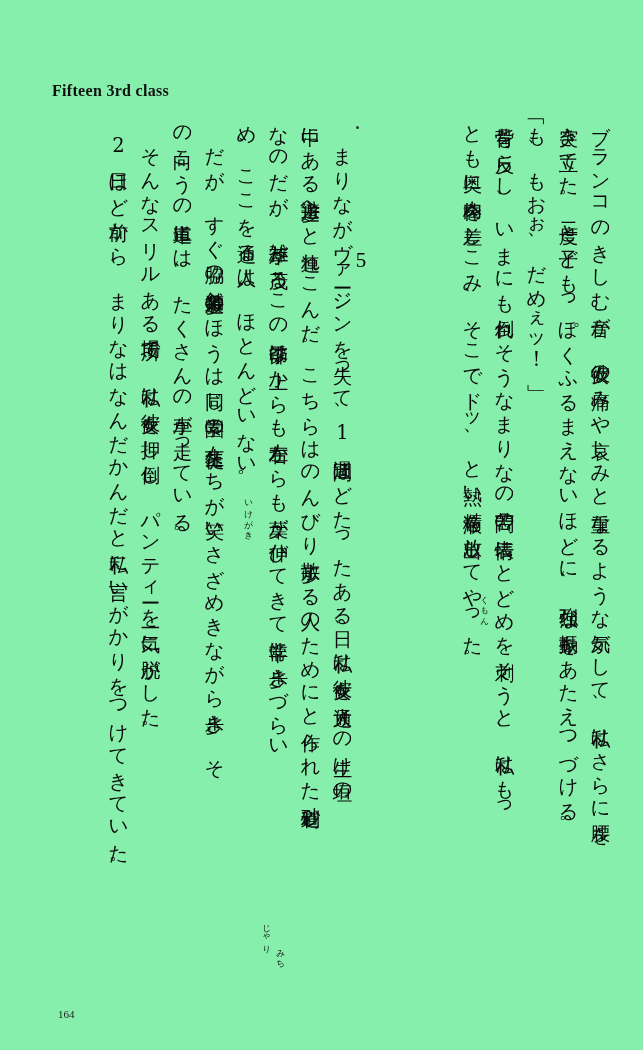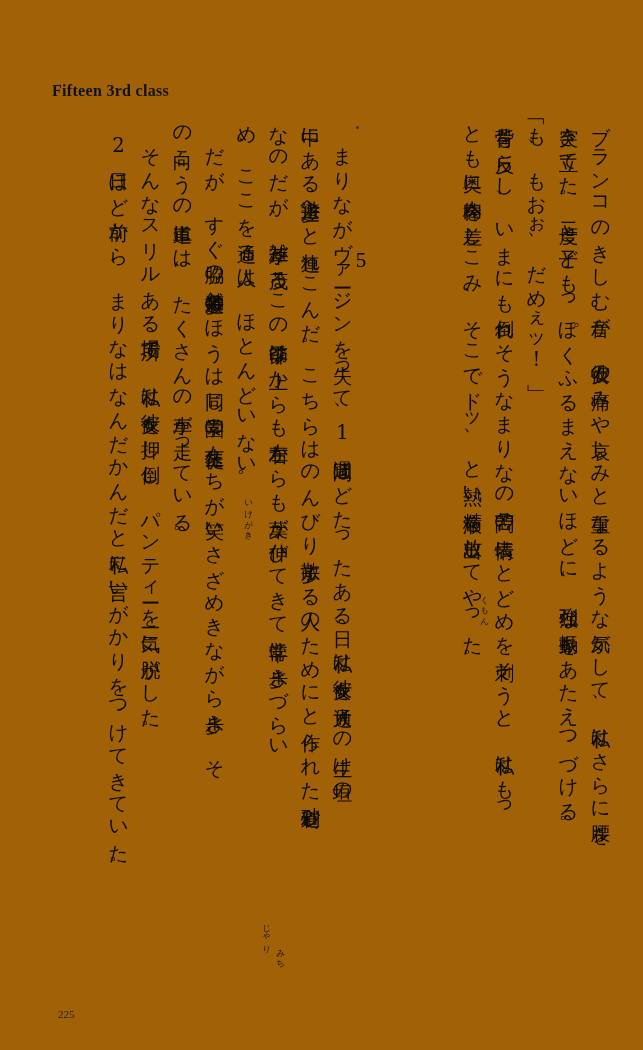--- a/index.html
+++ b/index.html
@@ -4,21 +4,21 @@
 <style>
   html, body {
     margin: 0;
     padding: 0;
     background: #ffffff;
   }
   .page {
     position: relative;
     width: 643px;
     height: 1050px;
-    background: #a16207;
+    background: #86efac;
     overflow: hidden;
     font-family: "Liberation Serif", serif;
     color: #000000;
   }
   .header-title {
     position: absolute;
     left: 52px;
     top: 82px;
     font-family: "Liberation Serif", serif;
     font-size: 16px;
@@ -122,14 +122,14 @@
     <div class="vline indent">2日ほど前から、まりなはなんだかんだと私に言いがかりをつけてきていた。</div>
   </div>
 
   <div class="section-mark">5</div>
 
   <div class="ruby-note rn1">くもん</div>
   <div class="ruby-note rn2">じゃり</div>
   <div class="ruby-note rn3">みち</div>
   <div class="ruby-note rn4">いけがき</div>
 
-  <div class="page-number">225</div>
+  <div class="page-number">164</div>
 </div>
 
 </body></html>

